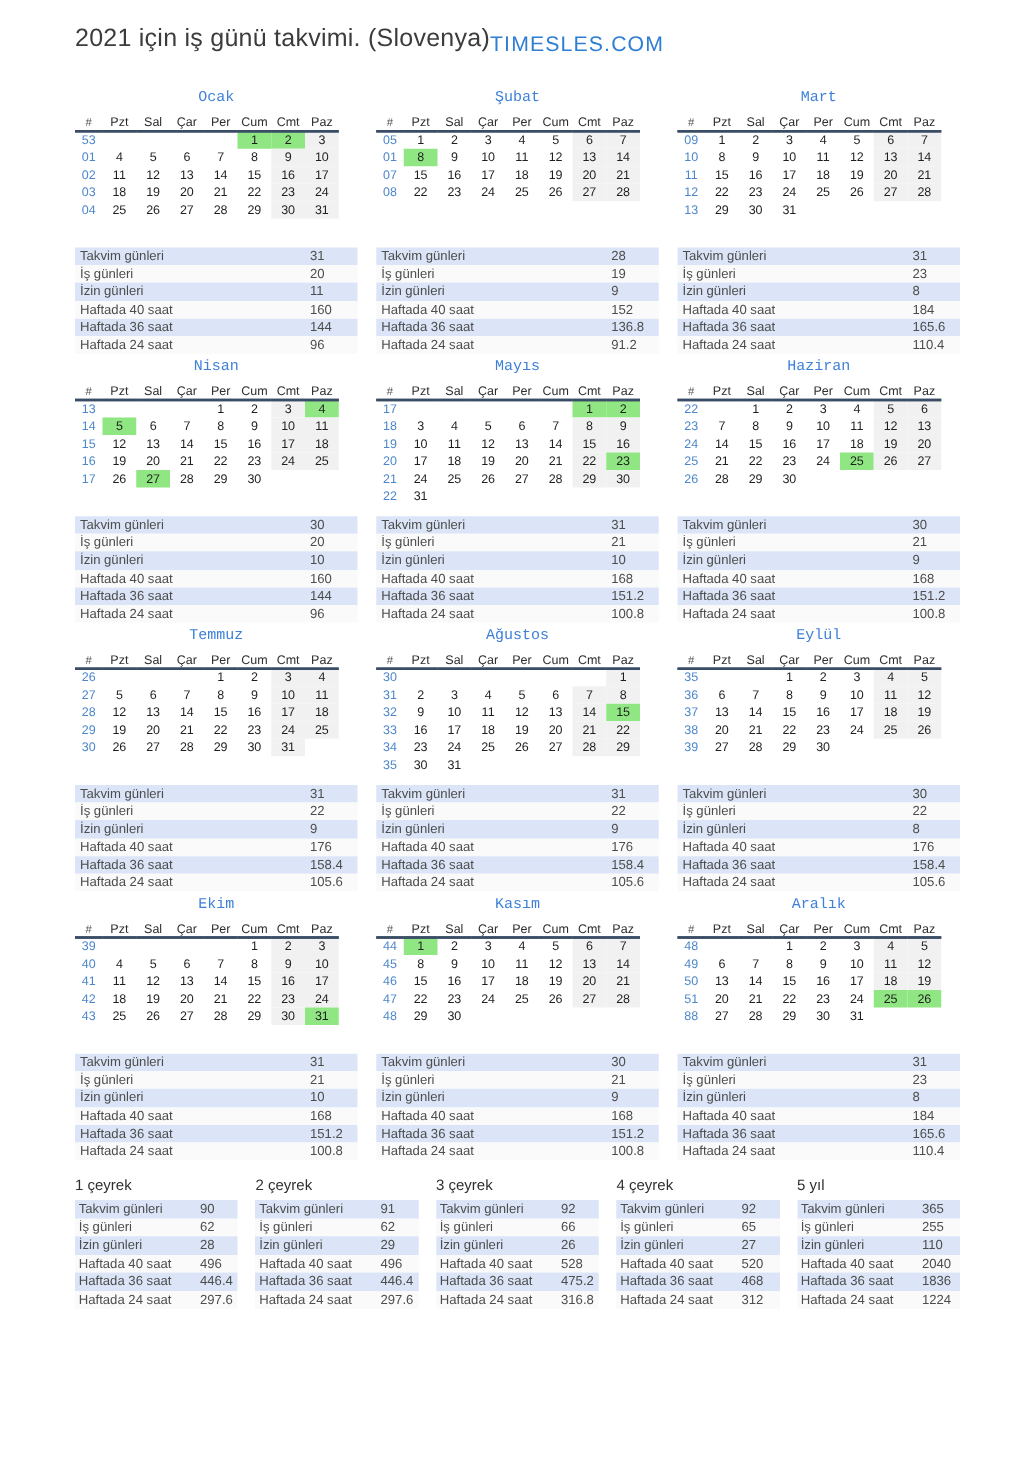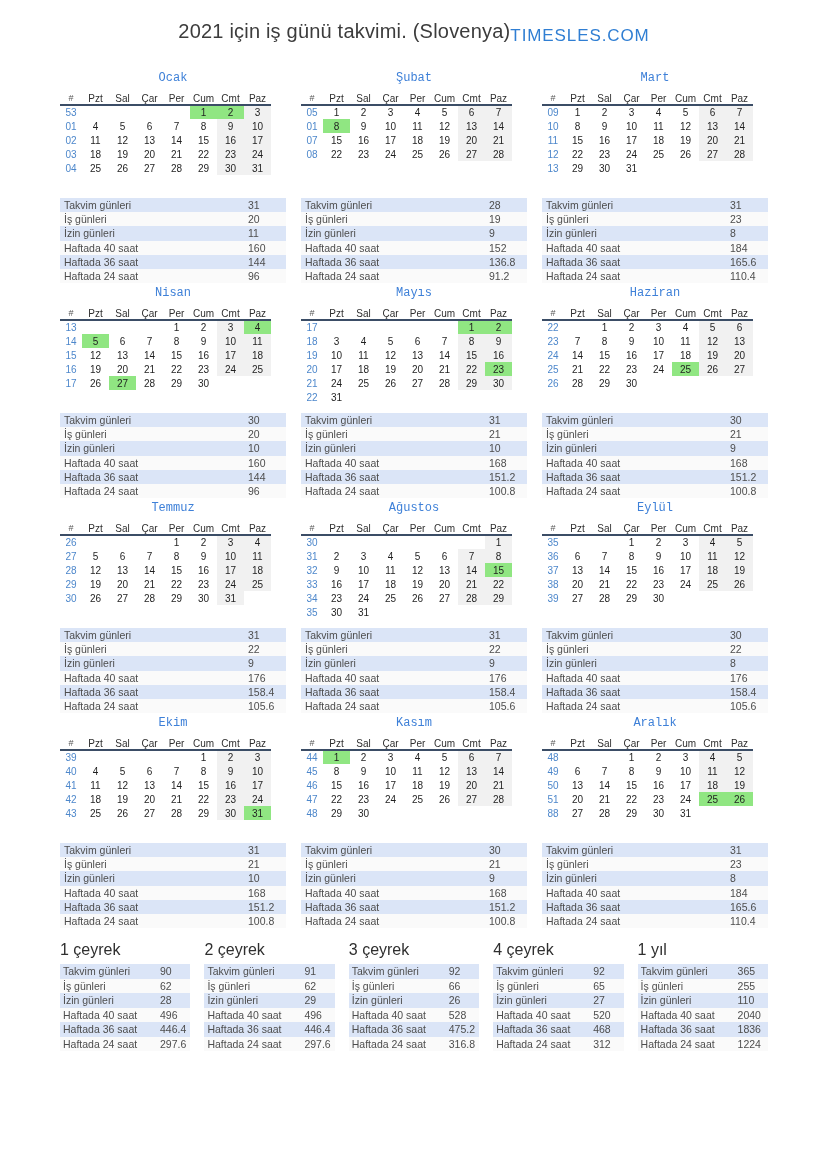--- a/index.html
+++ b/index.html
@@ -5,21 +5,21 @@
   * { margin: 0; padding: 0; box-sizing: border-box; }
   html, body { background: #ffffff; }
   body {
     width: 827px; height: 1169px;
     font-family: "Liberation Sans", "DejaVu Sans", sans-serif;
     color: #333; overflow: hidden;
   }
   .page { padding: 20px 59px 0 60px; }
 
   
-  .header { display: flex; justify-content: center; align-items: flex-start; height: 50px; }
+  .header { display: flex; justify-content: flex-start; align-items: flex-start; height: 50px; }
   .page-title { font-size: 20px; font-weight: 400; color: #3c3c3c; letter-spacing: 0.2px; }
   .site-link { font-size: 17px; color: #2f7ed3; letter-spacing: 0.9px; text-decoration: none; margin-top: 6px; cursor: pointer; }
 
   
   .months-grid { display: grid; grid-template-columns: repeat(3, 226px); column-gap: 15px; grid-auto-rows: 215px; }
   .month { width: 226px; }
   .month-title { text-align: center; font-size: 12px; color: #3e80d8; line-height: 16px; margin-bottom: 6px; font-family: Liberation Mono, monospace; }
 
   .cal-wrap { height: 99px; }
   table.cal { border-collapse: collapse; table-layout: fixed; width: 211px; }
@@ -39,21 +39,21 @@
   .stats { margin-top: 7px; width: 226px; }
   .srow { display: flex; align-items: center; height: 14.2px; padding-left: 4px; font-size: 10.5px; color: #4d4d4d; }
   .srow:nth-child(odd) { background: #dbe5f7; }
   .srow:nth-child(even) { background: #fafafa; }
   .slabel { width: 184px; white-space: nowrap; overflow: hidden; }
   .sval { white-space: nowrap; }
 
   
   .summaries { display: flex; gap: 14px; margin-top: 11px; }
   .summary { width: 130.4px; }
-  .summary-title { font-size: 16px; font-weight: 400; color: #2f2f2f; margin-bottom: 5px; }
+  .summary-title { font-size: 12px; font-weight: 400; color: #2f2f2f; margin-bottom: 5px; }
   .qrow { display: flex; align-items: center; height: 14.5px; padding-left: 3px; font-size: 10.5px; color: #4d4d4d; }
   .qrow:nth-child(odd) { background: #dbe5f7; }
   .qrow:nth-child(even) { background: #fafafa; }
   .qlabel { width: 97px; white-space: nowrap; overflow: hidden; }
   .qval { white-space: nowrap; }
 </style>
 </head>
 <body>
 
 <div class="page">
@@ -1470,21 +1470,21 @@
             <span class="qlabel">Haftada 36 saat</span>
             <span class="qval">468</span>
           </div>
           <div class="qrow">
             <span class="qlabel">Haftada 24 saat</span>
             <span class="qval">312</span>
           </div>
         </div>
       </div>
       <div class="summary">
-        <div class="summary-title">1 yıl</div>
+        <div class="summary-title">5 yıl</div>
         <div>
           <div class="qrow">
             <span class="qlabel">Takvim günleri</span>
             <span class="qval">365</span>
           </div>
           <div class="qrow">
             <span class="qlabel">İş günleri</span>
             <span class="qval">255</span>
           </div>
           <div class="qrow">

